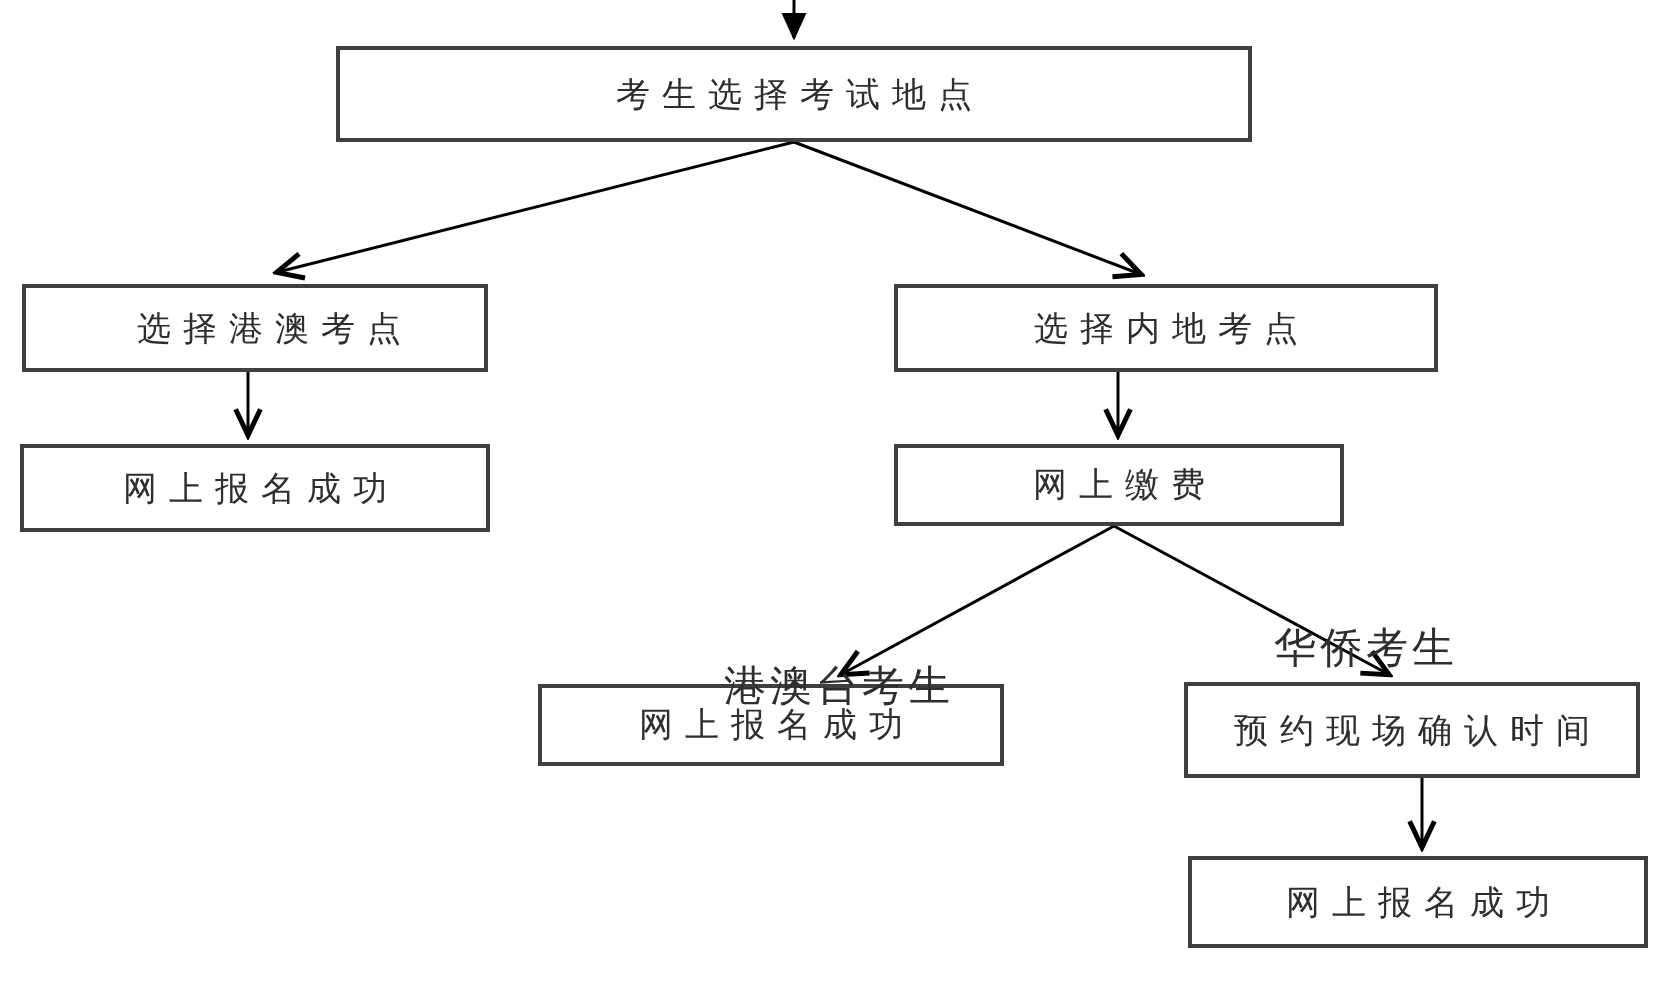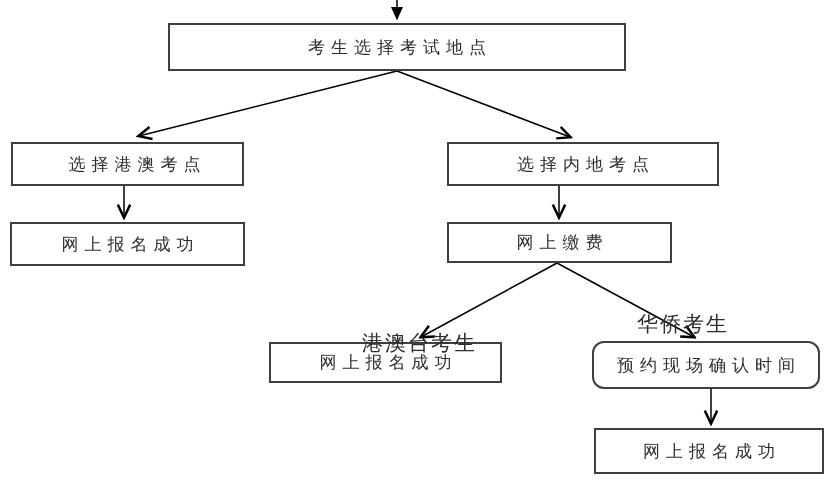--- a/index.html
+++ b/index.html
@@ -35,21 +35,21 @@
     letter-spacing: 6px;
     text-indent: 6px;
     white-space: nowrap;
   }
   .node-start            { left: 168px; top: 23px;  width: 458px; height: 48px; }
   .node-hk-macau-site    { left: 11px;  top: 142px; width: 233px; height: 44px; padding-left: 14px; }
   .node-hk-macau-success { left: 10px;  top: 222px; width: 235px; height: 44px; }
   .node-mainland-site    { left: 447px; top: 142px; width: 272px; height: 44px; }
   .node-online-payment   { left: 447px; top: 222px; width: 225px; height: 41px; }
   .node-hmt-success      { left: 269px; top: 342px; width: 233px; height: 41px; }
-  .node-appointment      { left: 592px; top: 341px; width: 228px; height: 48px; border-radius: 12px; }
+  .node-appointment      { left: 592px; top: 341px; width: 228px; height: 48px; }
   .node-overseas-success { left: 594px; top: 428px; width: 230px; height: 46px; }
   .edge-label {
     position: absolute;
     font-size: 21px;
     color: var(--text-color);
     letter-spacing: 2px;
     white-space: nowrap;
     margin-top: 48px;
   }
   .edge-label-hmt      { left: 362px; top: 281px; }

